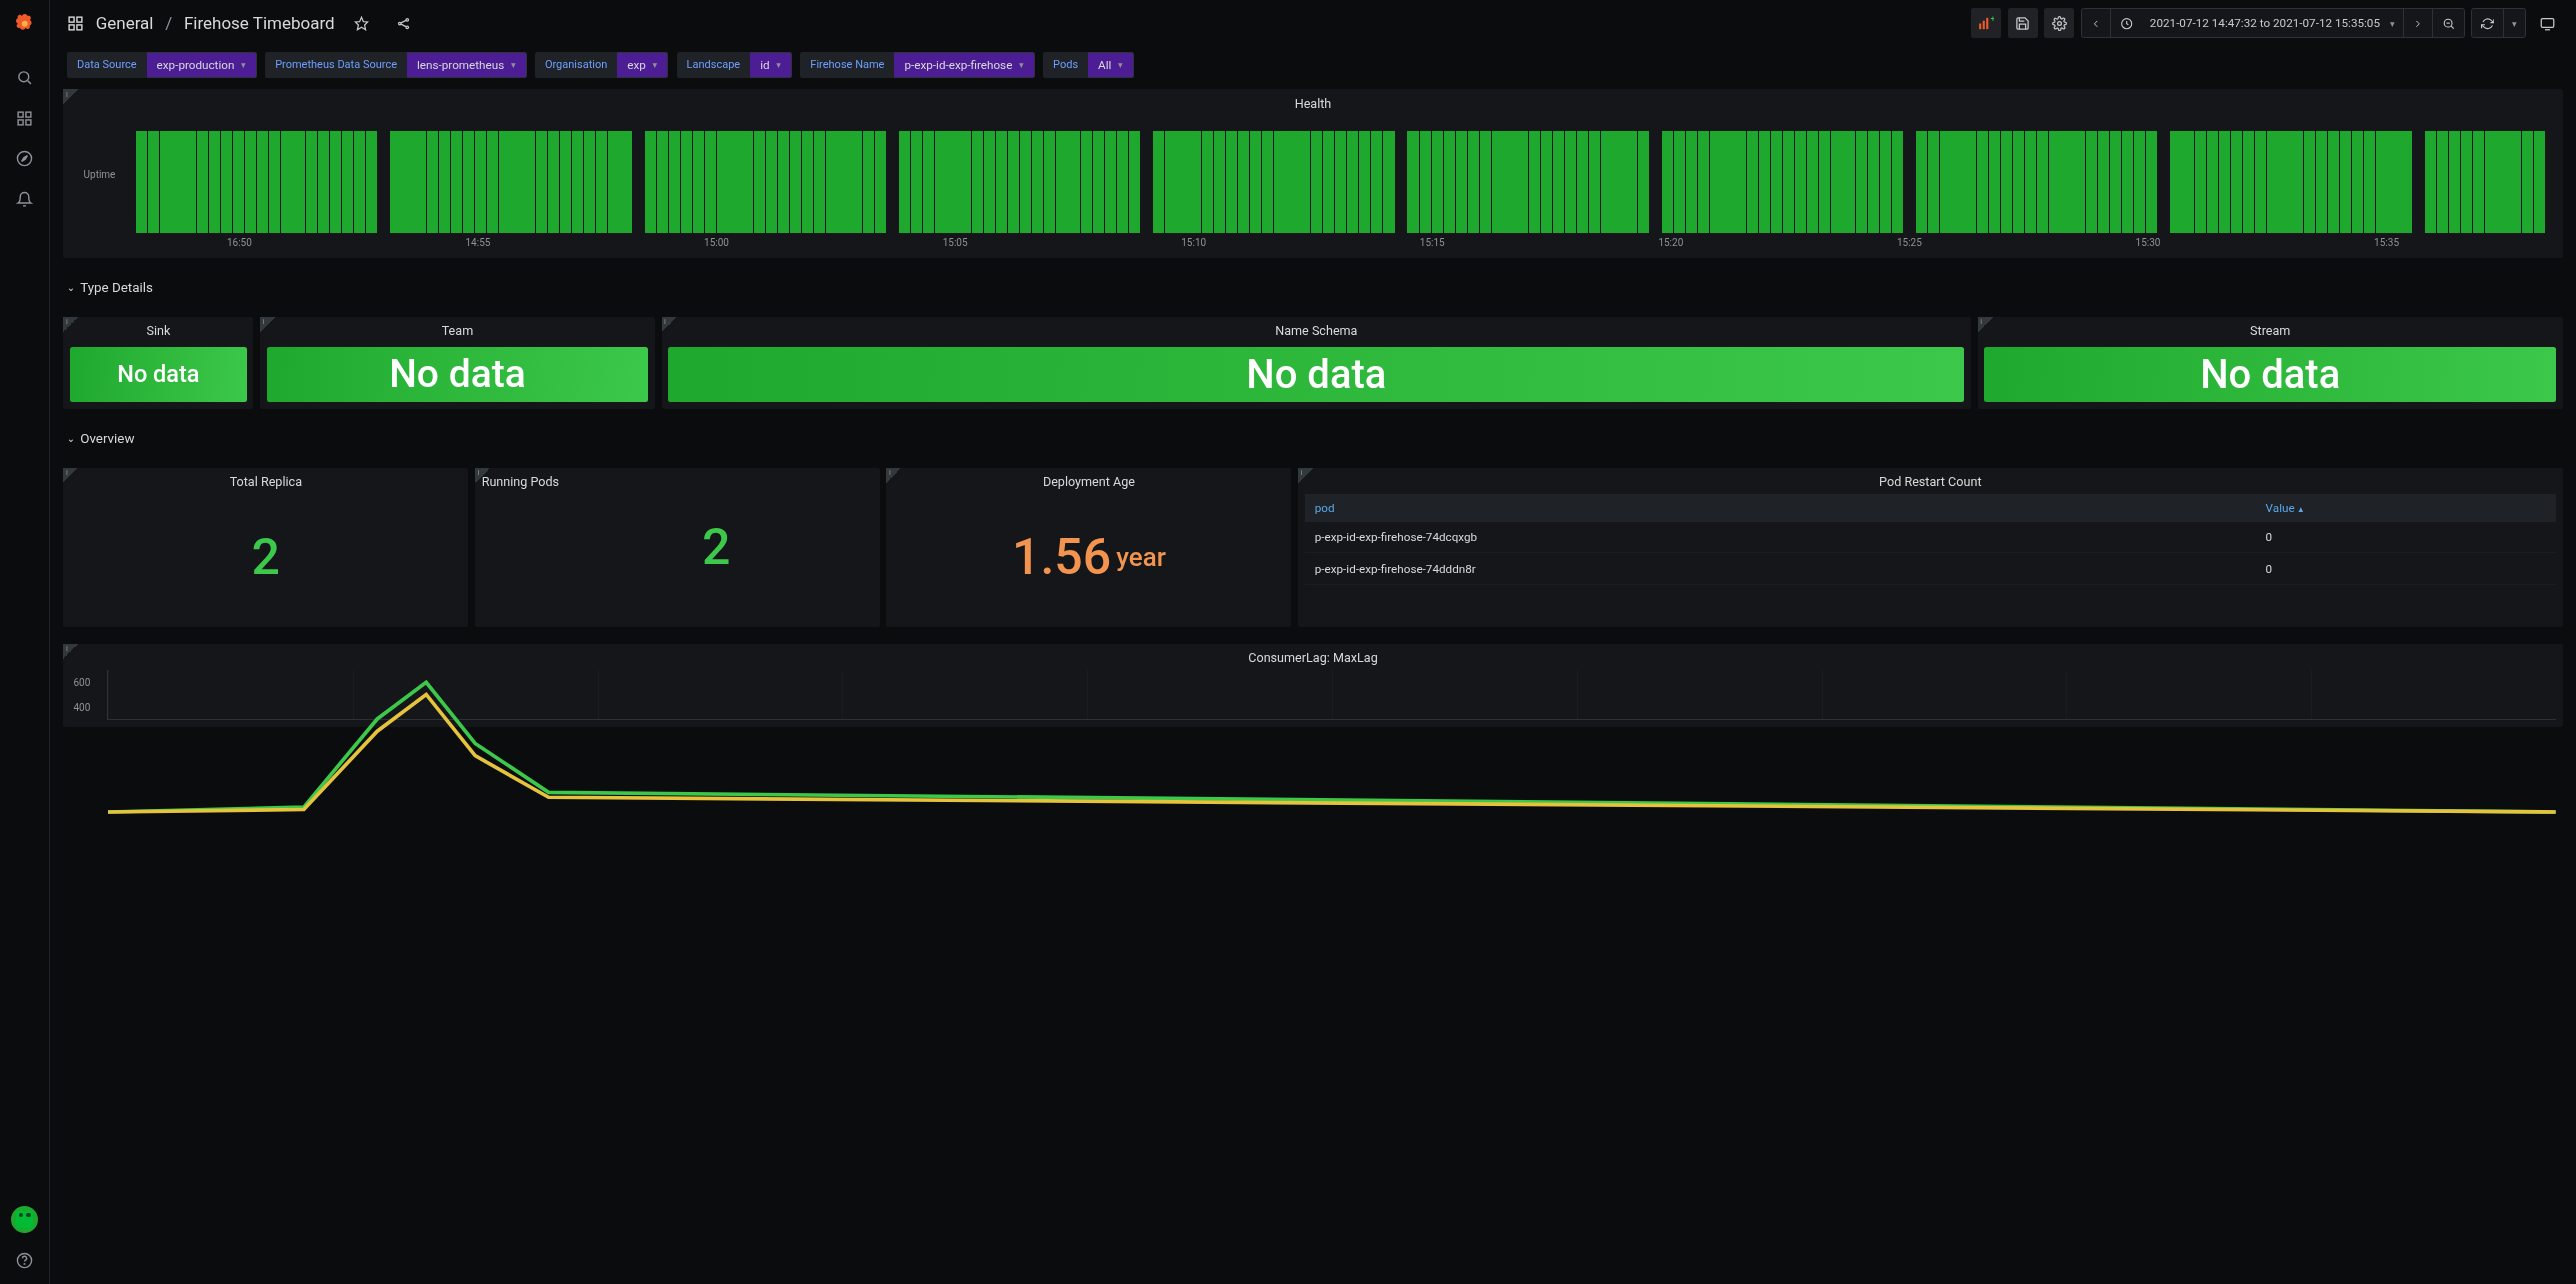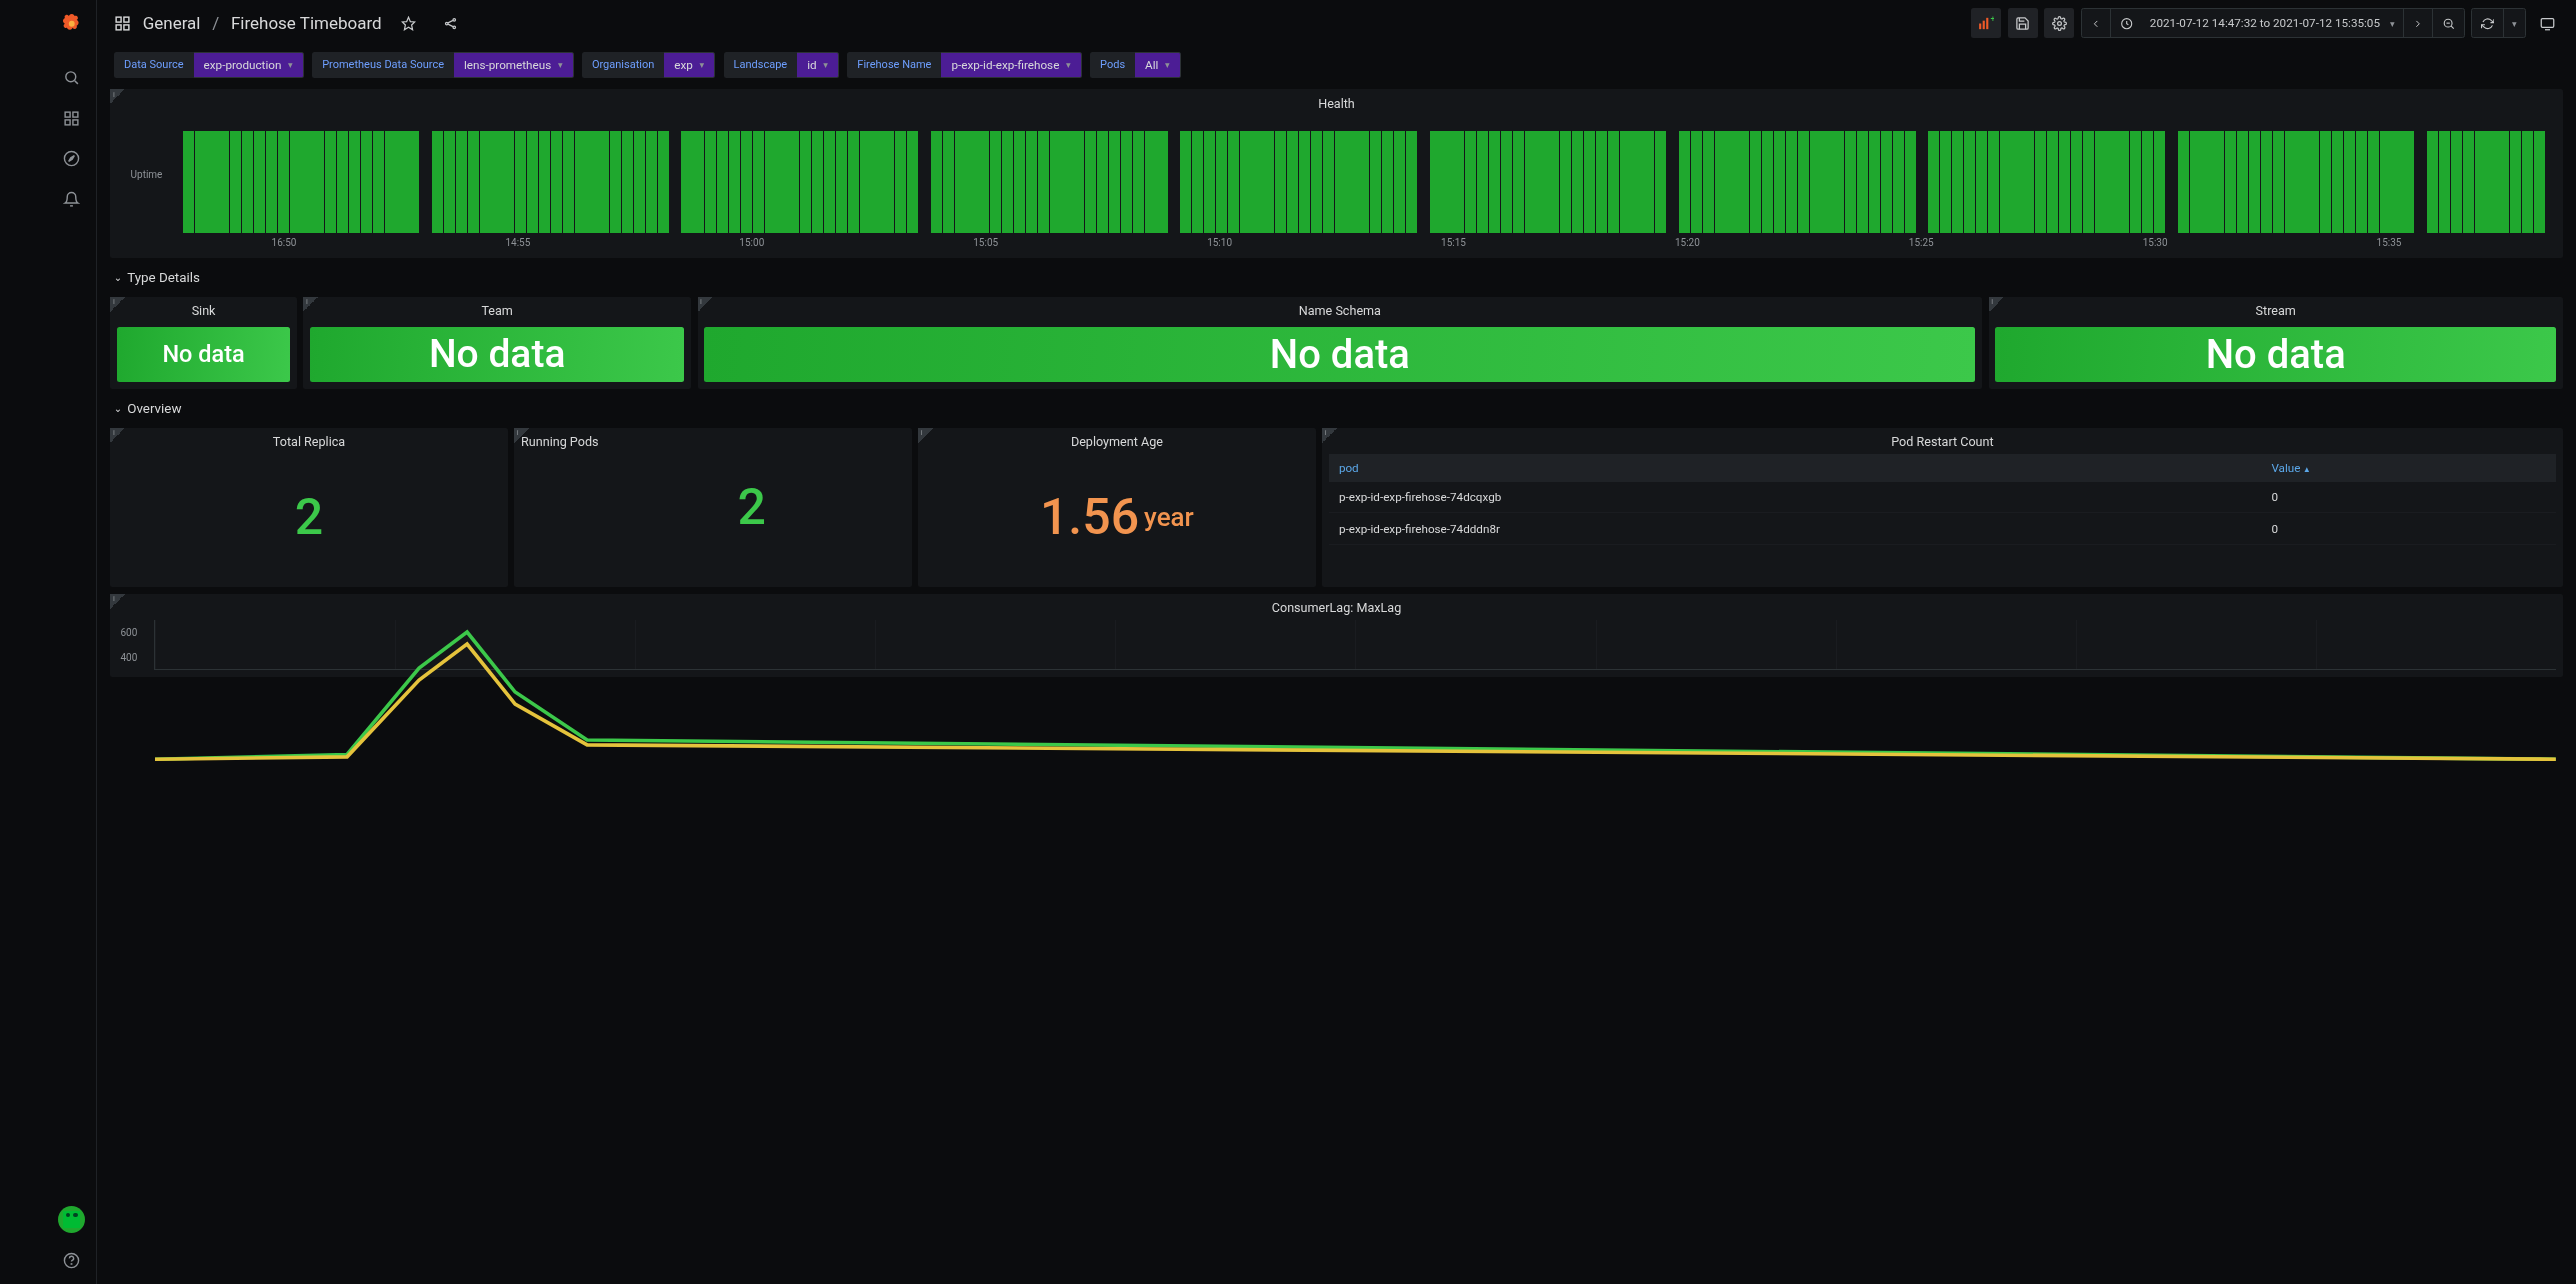--- a/index.html
+++ b/index.html
@@ -3,21 +3,21 @@
 <meta charset="utf-8">
 <style>
 * { margin: 0; padding: 0; box-sizing: border-box; }
 body {
   background: #0b0c0e;
   color: #d8d9da;
   font-family: -apple-system, BlinkMacSystemFont, "Segoe UI", Roboto, sans-serif;
   font-size: 11.7px;
   overflow-x: hidden;
 }
-.app { display: flex; min-height: 100vh; padding-left: 47px; }
+.app { display: flex; min-height: 100vh; }
 .sidebar {
   width: 50px;
   background: #0b0c0e;
   display: flex;
   flex-direction: column;
   align-items: center;
   padding-top: 10px;
   border-right: 0.8px solid #1f2226;
 }
 .sidebar .logo { width: 27px; height: 27px; margin-bottom: 23.5px; display:flex; align-items:center; justify-content:center; }
@@ -81,21 +81,21 @@
   border: 0.8px solid #2c3235;
   border-left: none;
   padding: 5px 10px;
   border-radius: 0 2.5px 2.5px 0;
   display: flex; align-items: center; gap: 6.7px;
   cursor: pointer;
   font-size: 11.7px;
 }
 .chev { color: #8e9297; font-size: 9.2px; }
 
-.panels { padding: 0 13.4px 17px 13.4px; display: flex; flex-direction: column; gap: 7px; }
+.panels { padding: 0 13.4px 17px 13.4px; display: flex; flex-direction: column; gap: 17px; }
 .panel {
   background: #141619;
   border-radius: 2.5px;
   position: relative;
   padding: 6.7px;
 }
 .panel-title { text-align: center; font-size: 12.6px; color: #d8d9da; margin-bottom: 5px; }
 .info-corner {
   position: absolute; top: 0; left: 0;
   width: 15px; height: 15px;

